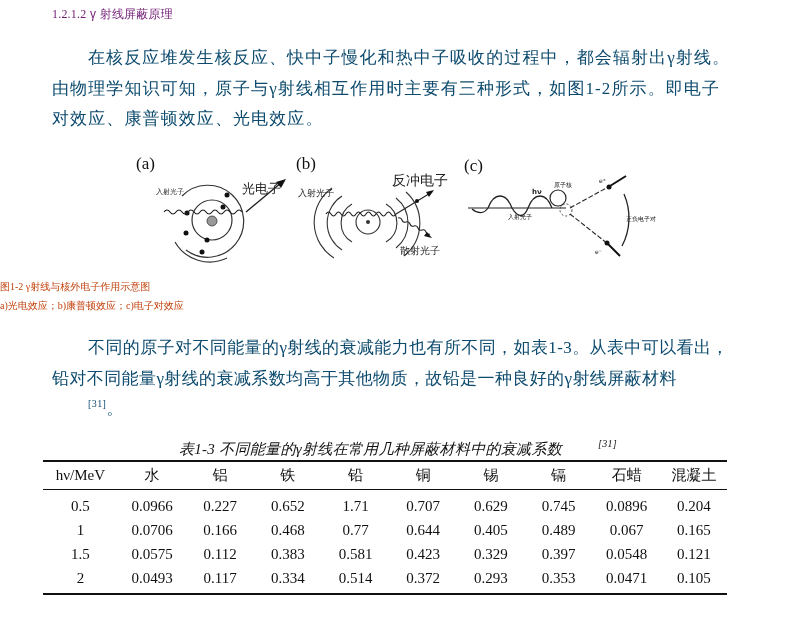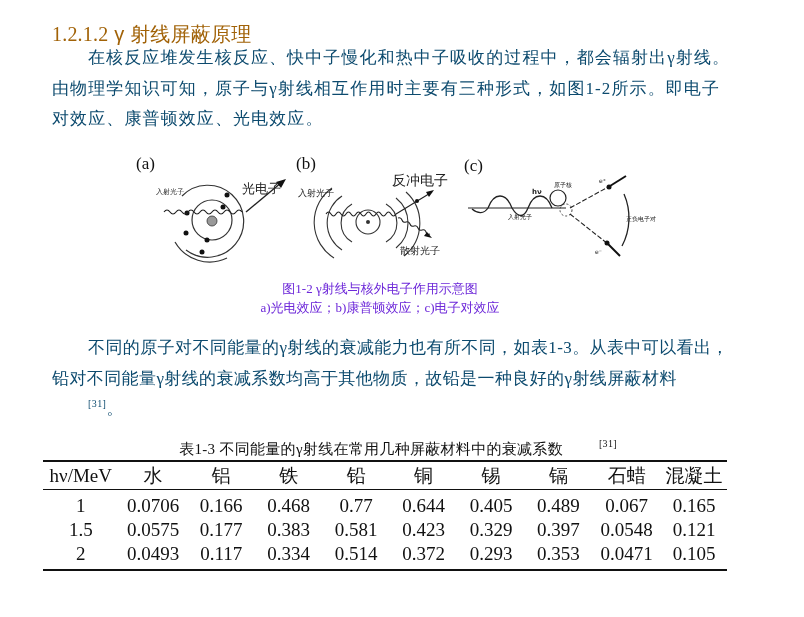--- a/index.html
+++ b/index.html
@@ -11,24 +11,24 @@
       width: 804px;
       height: 617px;
       position: relative;
       overflow: hidden;
       font-family: "Liberation Serif", "DejaVu Serif", serif;
       color: #111111;
     }
     .heading {
       position: absolute;
       left: 52px;
-      top: 21px;
-      font-size: 20px;
+      top: 6px;
+      font-size: 12px;
       font-family: "Liberation Sans", "DejaVu Sans", sans-serif;
-      color: #a16207;
+      color: #701a75;
       letter-spacing: 0.2px;
     }
     .heading .num {
       font-family: "Liberation Serif", "DejaVu Serif", serif;
     }
     .para {
       position: absolute;
       left: 52px;
       width: 680px;
       font-size: 17px;
@@ -59,43 +59,44 @@
       position: absolute;
       font-family: "DejaVu Sans", sans-serif;
       color: #222;
       white-space: nowrap;
     }
 
     .caption {
       position: absolute;
       left: 0;
       width: 760px;
-      text-align: center;
-      font-size: 13px;
-      color: #6d28d9;
+      text-align: left;
+      font-size: 10px;
+      color: #c2410c;
     }
     .cap1 { top: 280px; }
     .cap2 { top: 299px; }
 
     .table-title {
       position: absolute;
       left: 0;
       width: 796px;
       text-align: center;
       top: 440px;
       font-size: 15px;
       letter-spacing: 0.3px;
+      font-style: italic;
     }
     .data-table {
       position: absolute;
       left: 43px;
       top: 460px;
       width: 684px;
       border-collapse: collapse;
-      font-size: 19px;
+      font-size: 15px;
     }
     .data-table th, .data-table td {
       text-align: center;
       padding: 0;
       font-weight: normal;
       height: 24px;
     }
     .data-table thead tr th {
       border-top: 2px solid #111;
       border-bottom: 1.5px solid #111;
@@ -204,35 +205,47 @@
       <th style="width:72px;">铅</th>
       <th style="width:72px;">铜</th>
       <th style="width:72px;">锡</th>
       <th style="width:72px;">镉</th>
       <th style="width:72px;">石蜡</th>
       <th style="width:70px;">混凝土</th>
     </tr>
   </thead>
   <tbody>
     <tr>
+      <td>0.5</td>
+      <td>0.0966</td>
+      <td>0.227</td>
+      <td>0.652</td>
+      <td>1.71</td>
+      <td>0.707</td>
+      <td>0.629</td>
+      <td>0.745</td>
+      <td>0.0896</td>
+      <td>0.204</td>
+    </tr>
+    <tr>
       <td>1</td>
       <td>0.0706</td>
       <td>0.166</td>
       <td>0.468</td>
       <td>0.77</td>
       <td>0.644</td>
       <td>0.405</td>
       <td>0.489</td>
       <td>0.067</td>
       <td>0.165</td>
     </tr>
     <tr>
       <td>1.5</td>
       <td>0.0575</td>
-      <td>0.177</td>
+      <td>0.112</td>
       <td>0.383</td>
       <td>0.581</td>
       <td>0.423</td>
       <td>0.329</td>
       <td>0.397</td>
       <td>0.0548</td>
       <td>0.121</td>
     </tr>
     <tr>
       <td>2</td>

